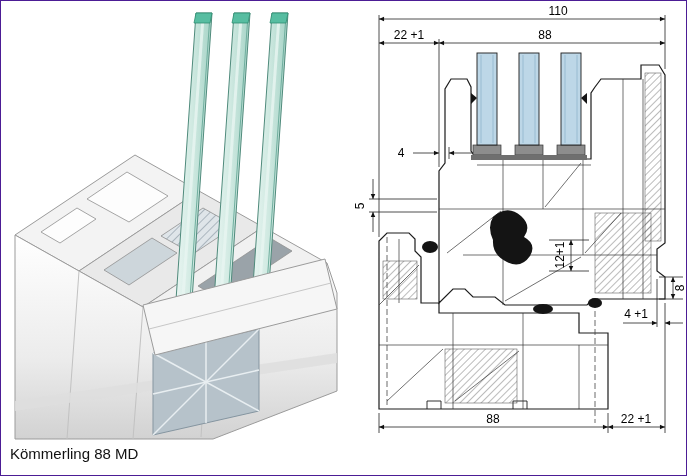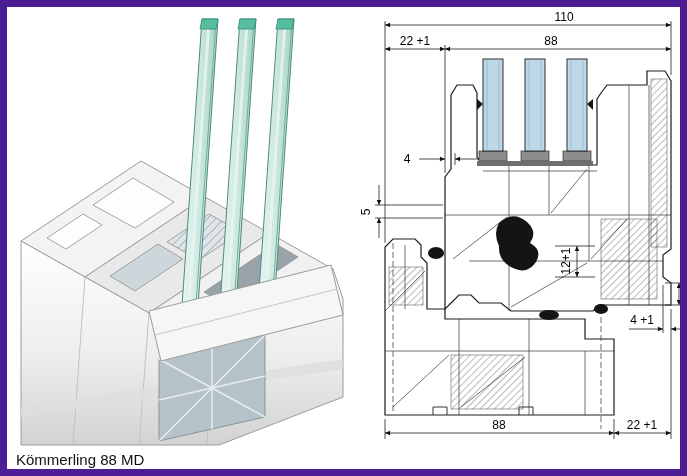--- a/index.html
+++ b/index.html
@@ -1,17 +1,17 @@
 <!DOCTYPE html>
 <html><head>
 <meta charset="utf-8">
 <style>
   html,body{margin:0;padding:0;background:#fff;}
   .stage{position:relative;width:687px;height:476px;background:#ffffff;
-         border:7px solid #4c1d95;box-sizing:border-box;overflow:hidden;
+         border:1px solid #4c1d95;box-sizing:border-box;overflow:hidden;
          font-family:"Liberation Sans", sans-serif;}
   .left-view{position:absolute;left:2px;top:2px;width:340px;height:450px;}
   .right-view{position:absolute;left:342px;top:2px;width:343px;height:450px;}
   .caption{position:absolute;left:9px;top:444px;width:100%;
            font-size:15px;color:#111;}
   svg text{font-family:"Liberation Sans", sans-serif;font-size:12px;fill:#000;}
   svg text.rot{font-size:12px;}
 </style>
 </head>
 <body>

